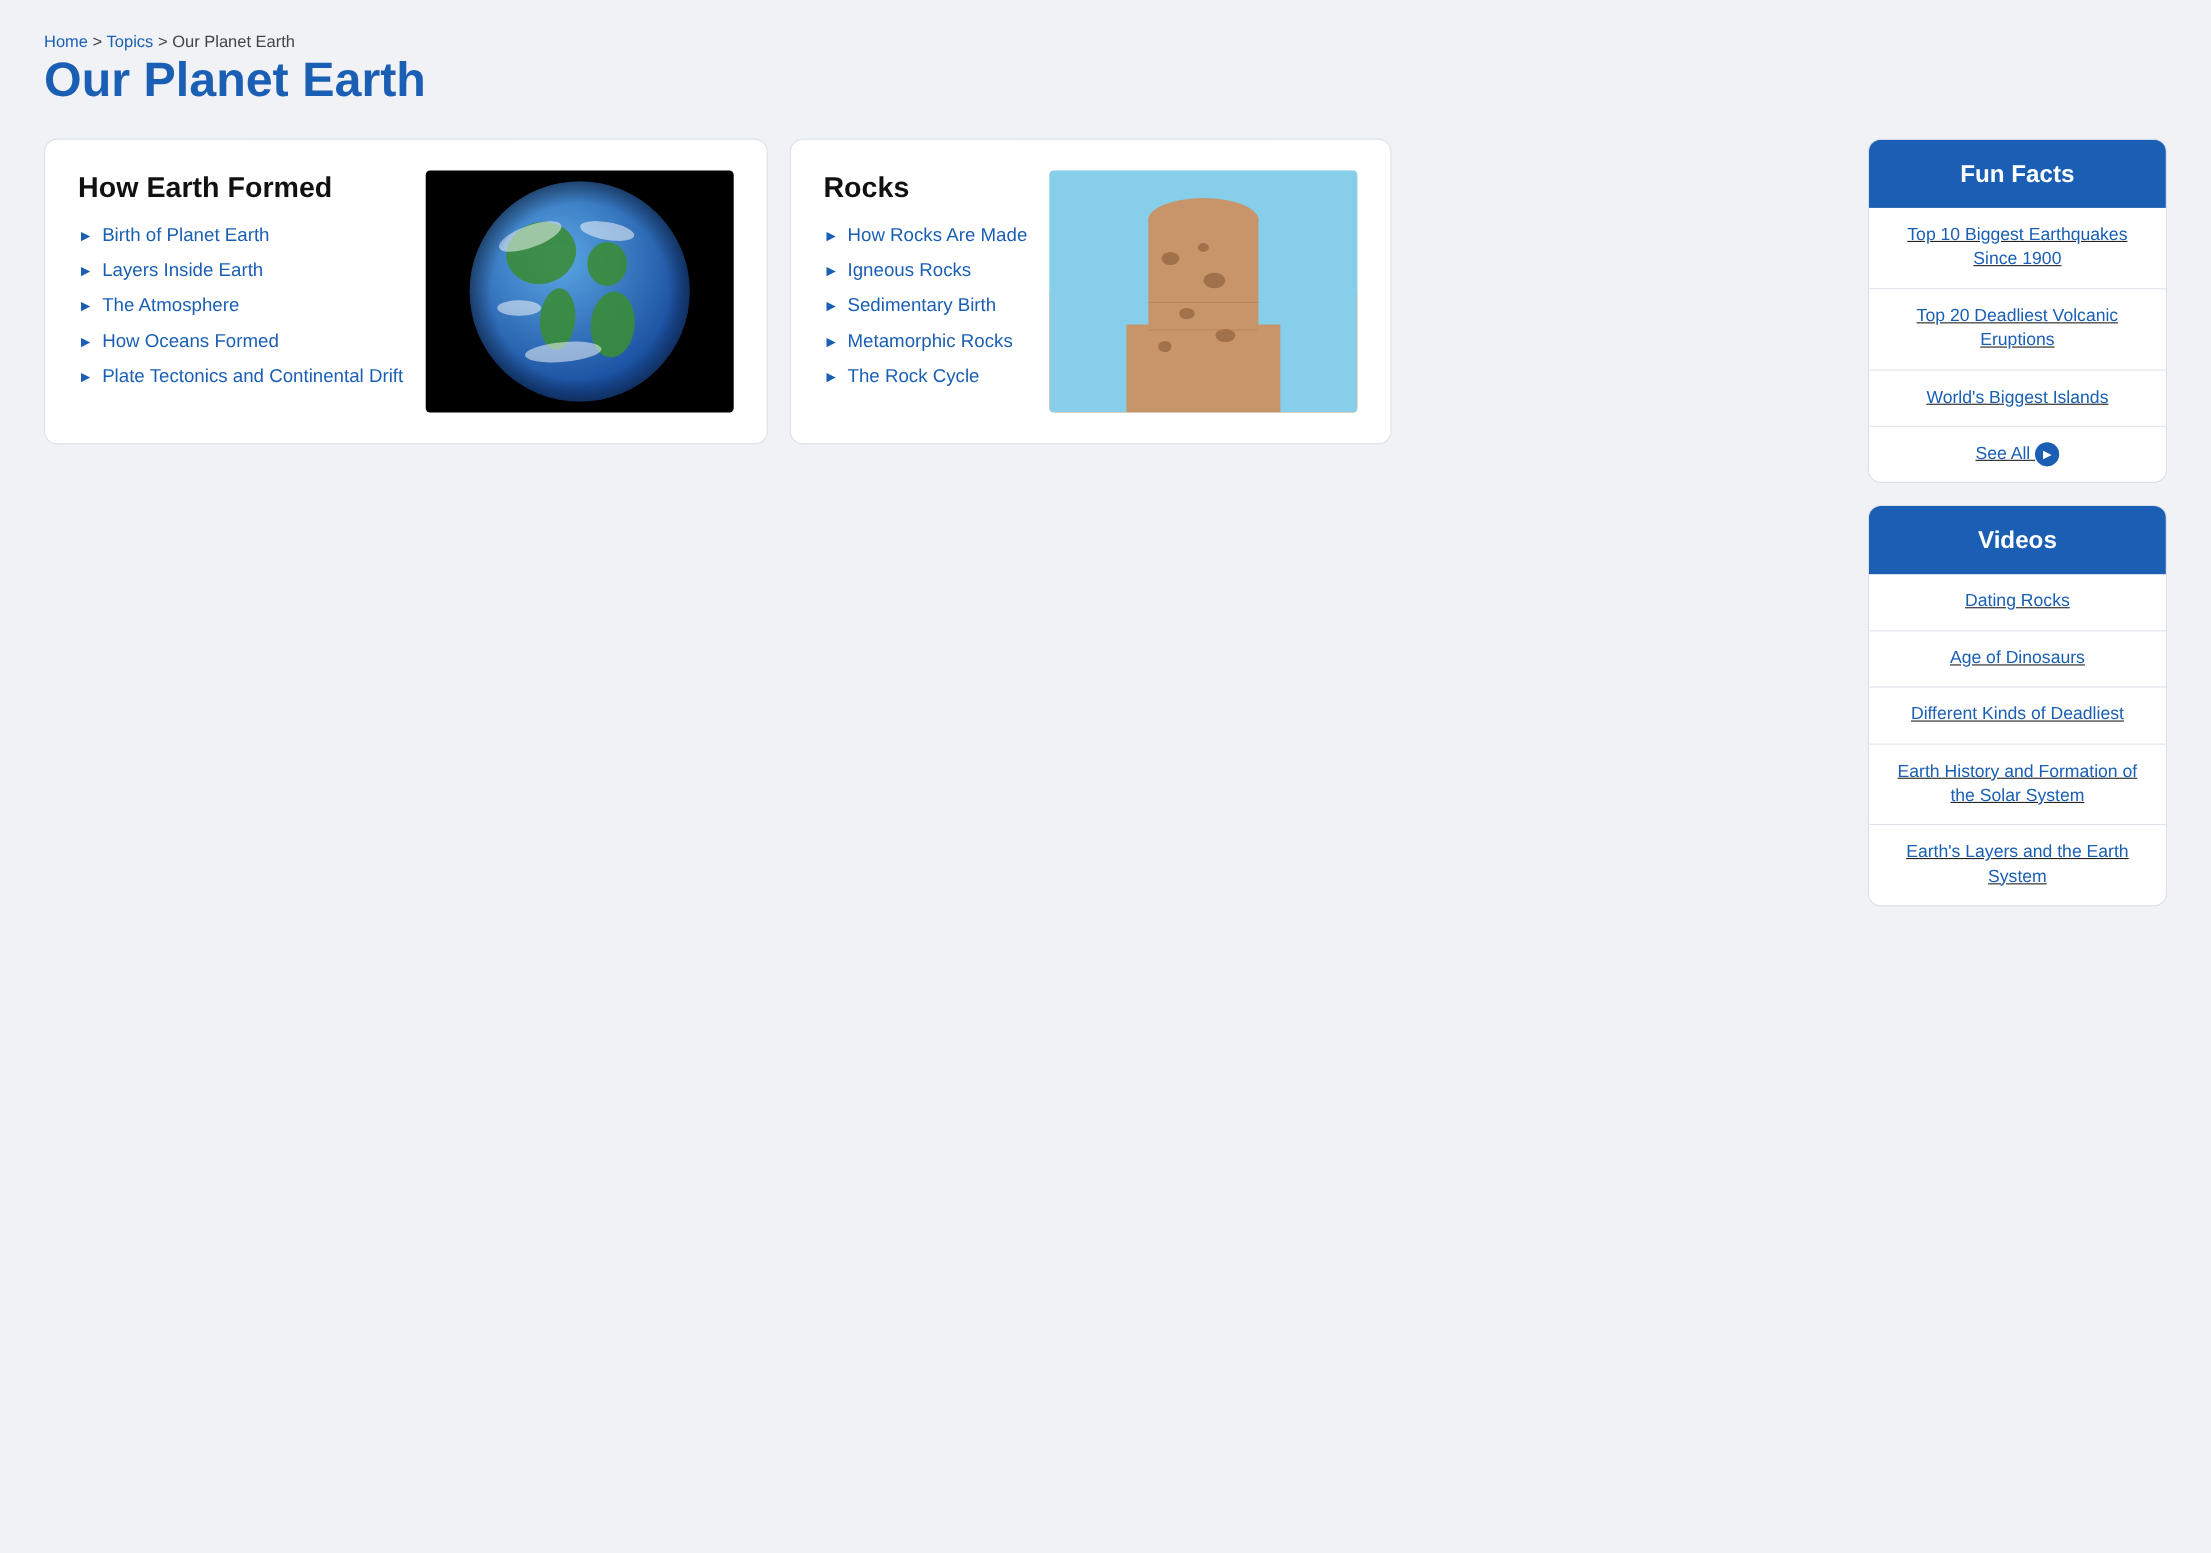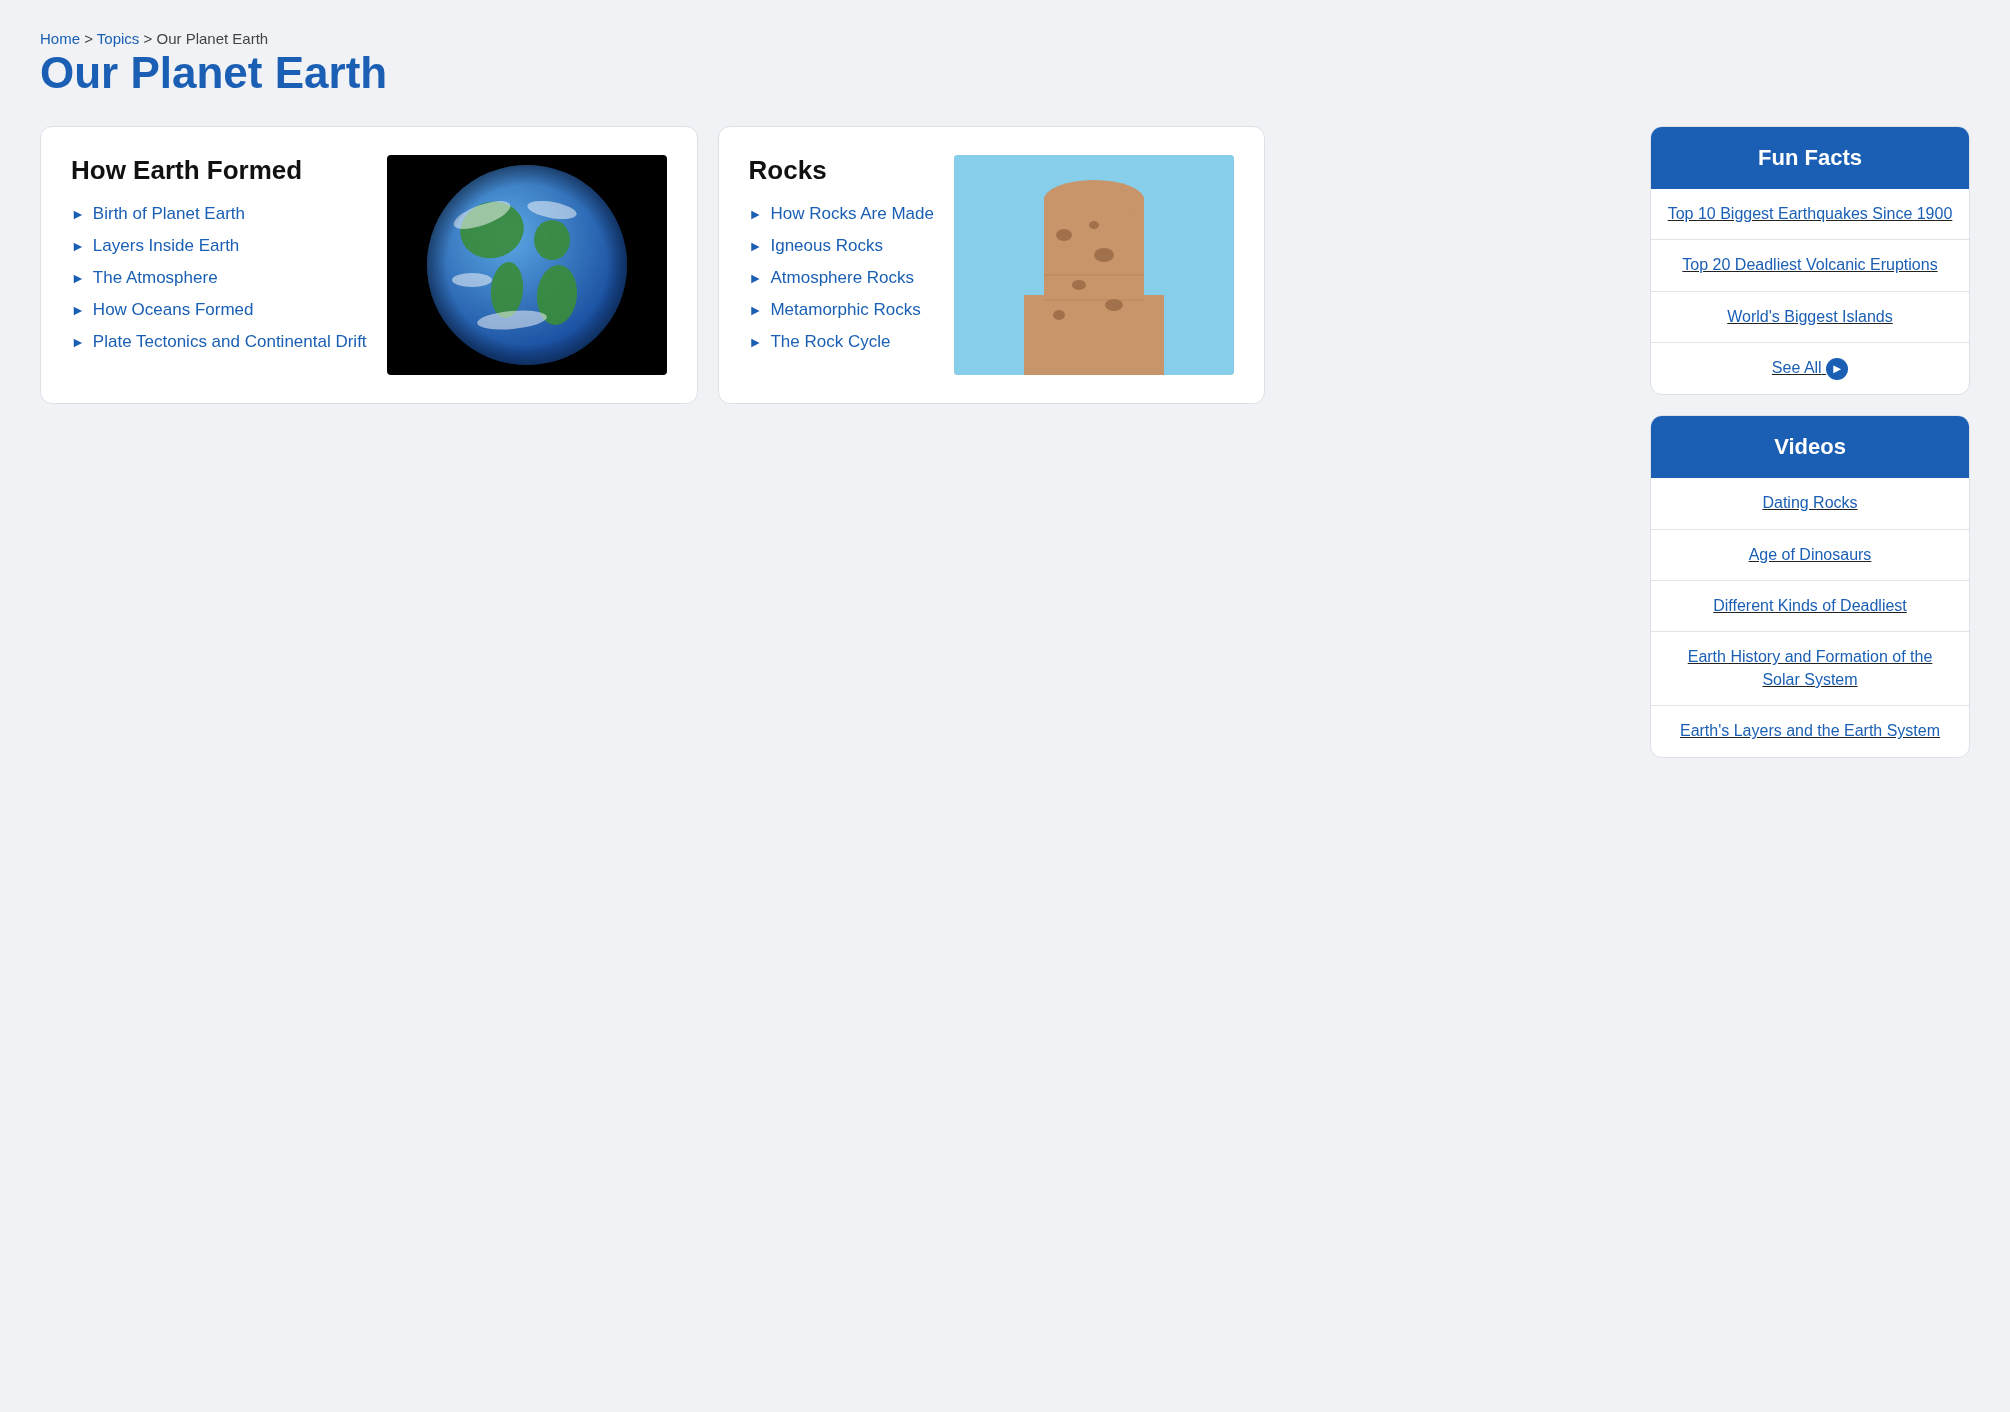--- a/index.html
+++ b/index.html
@@ -42,21 +42,21 @@
       align-items: flex-start;
     }
 
     .content-column {
       flex: 1;
       display: flex;
       gap: 20px;
     }
 
     .sidebar-column {
-      width: 320px;
+      width: 272px;
       display: flex;
       flex-direction: column;
       gap: 20px;
     }
 
     .card {
       background: #fff;
       border-radius: 12px;
       border: 1px solid #dde1e7;
       padding: 28px 30px;
@@ -293,21 +293,21 @@
           <li>
             <span class="arrow">►</span>
             <a href="#">How Rocks Are Made</a>
           </li>
           <li>
             <span class="arrow">►</span>
             <a href="#">Igneous Rocks</a>
           </li>
           <li>
             <span class="arrow">►</span>
-            <a href="#">Atmosphere Rocks</a>
+            <a href="#">Sedimentary Birth</a>
           </li>
           <li>
             <span class="arrow">►</span>
             <a href="#">Metamorphic Rocks</a>
           </li>
           <li>
             <span class="arrow">►</span>
             <a href="#">The Rock Cycle</a>
           </li>
         </ul>

